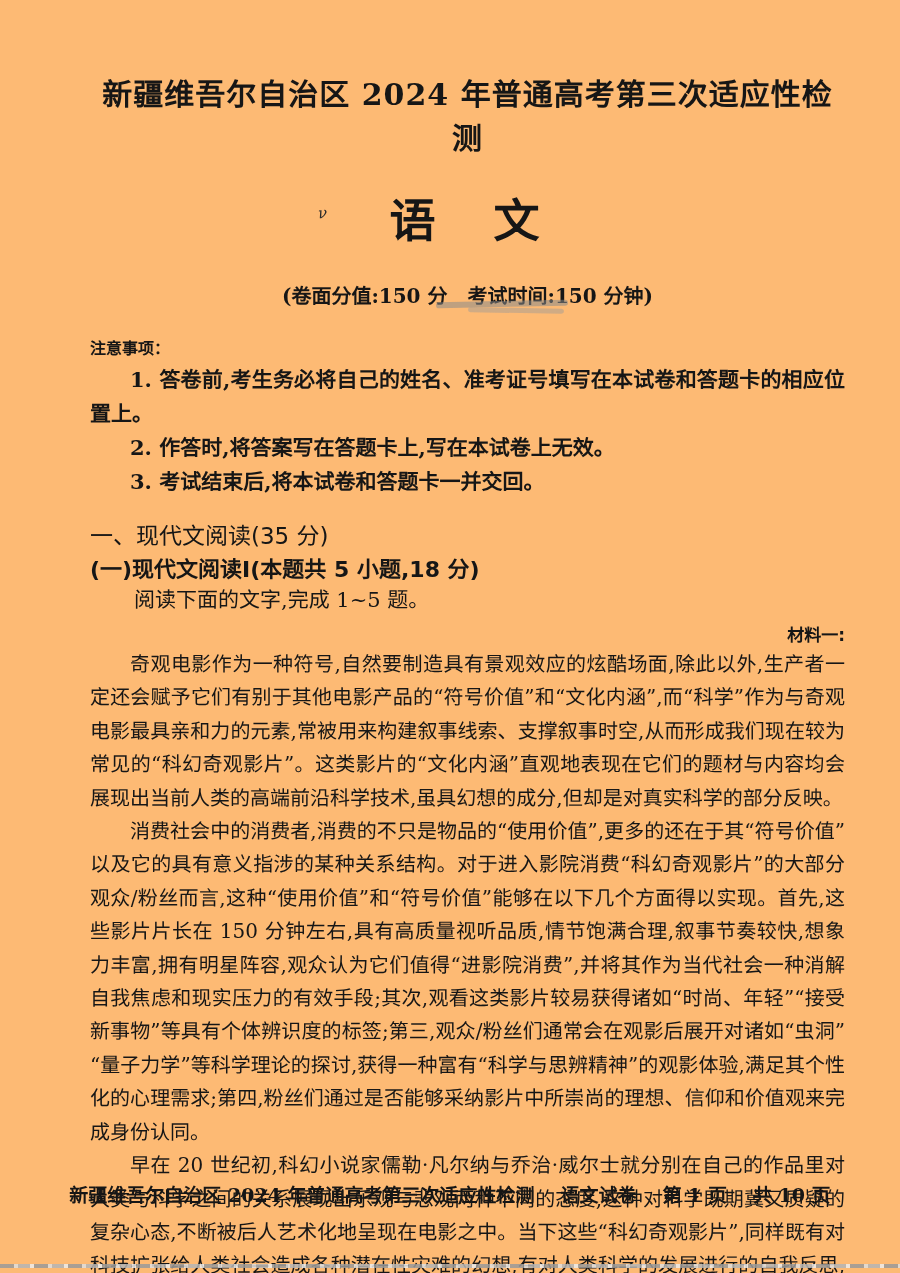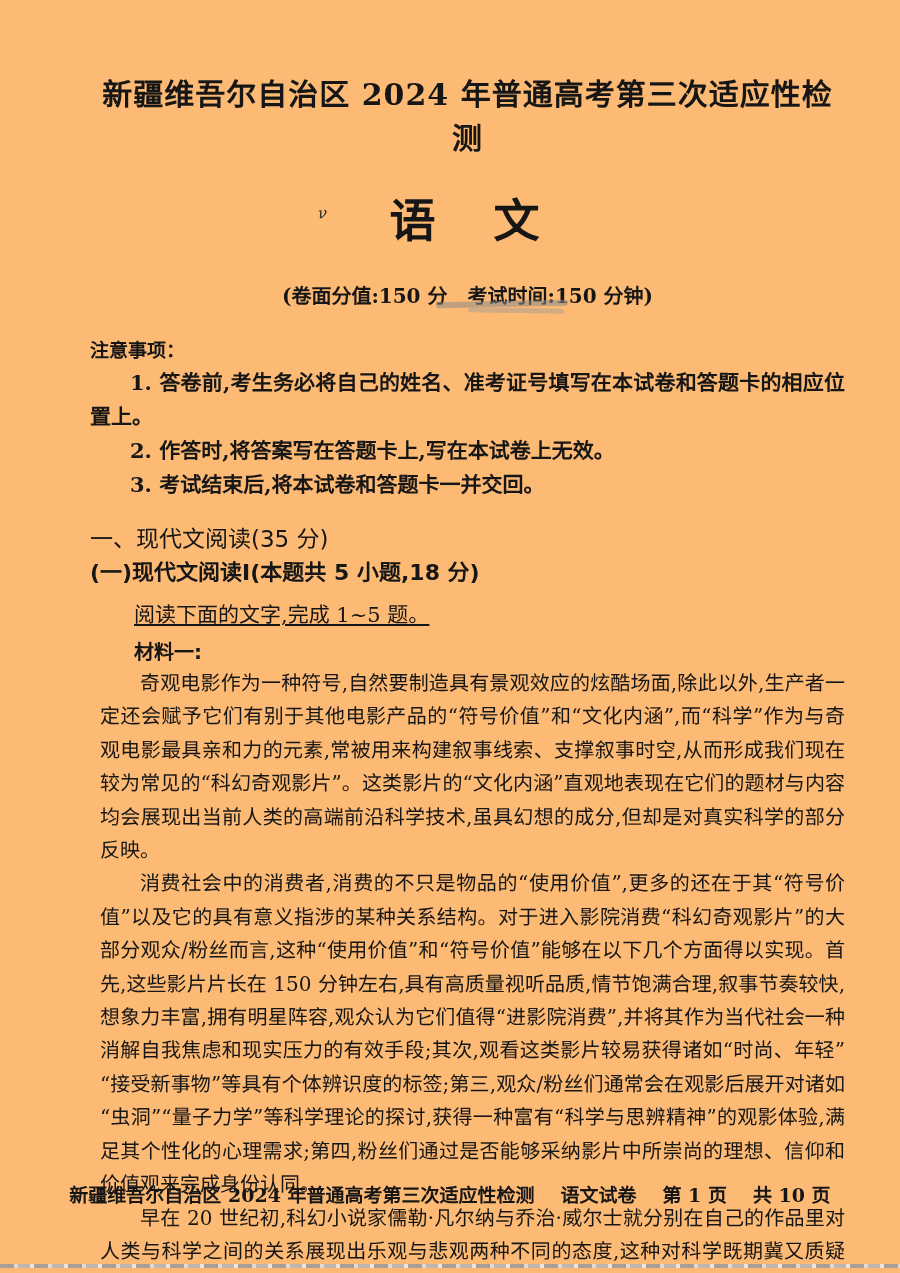--- a/index.html
+++ b/index.html
@@ -29,21 +29,21 @@
     font-family:"DejaVu Sans","Liberation Sans",sans-serif;
   }
   .exam-meta {
     margin-top:30px;
     text-align:center;
     font-size:20px; font-weight:700;
   }
 
   .notice-heading {
     margin-top:26px;
-    font-size:19px; font-weight:700;
+    font-size:16px; font-weight:700;
     font-family:"DejaVu Sans","Liberation Sans",sans-serif;
   }
   .notice-items { margin-top:4px; }
   .notice-item {
     font-size:21px; font-weight:600;
     line-height:34px;
     text-indent:40px;
     text-align:justify;
   }
 
@@ -51,40 +51,38 @@
     margin-top:18px;
     font-size:23px; font-weight:400;
     font-family:"DejaVu Sans","Liberation Sans",sans-serif;
   }
   .subpart-heading {
     margin-top:0;
     font-size:22px; font-weight:700;
     font-family:"DejaVu Sans","Liberation Sans",sans-serif;
   }
   .instruction {
-    margin-top:12px;
     margin-left:44px;
     font-size:21px;
-    text-decoration:underline;
   }
   .material-label {
     margin-top:8px;
     margin-left:44px;
-    font-size:20px; font-weight:700;
+    font-size:17px; font-weight:700;
     font-family:"DejaVu Sans","Liberation Sans",sans-serif;
+    text-align:right;
   }
 
   .body-text { margin-top:2px; }
   .body-paragraph {
     font-size:20px;
     line-height:33.4px;
     text-align:justify;
     text-indent:2em;
     font-weight:500;
-    margin-left:10px;
   }
 
   .page-footer {
     position:absolute;
     left:0; right:0; top:1180px;
     display:flex; justify-content:center; align-items:baseline;
     gap:26px;
     font-size:19px; font-weight:700;
     font-family:"DejaVu Serif","Liberation Serif",serif;
   }

